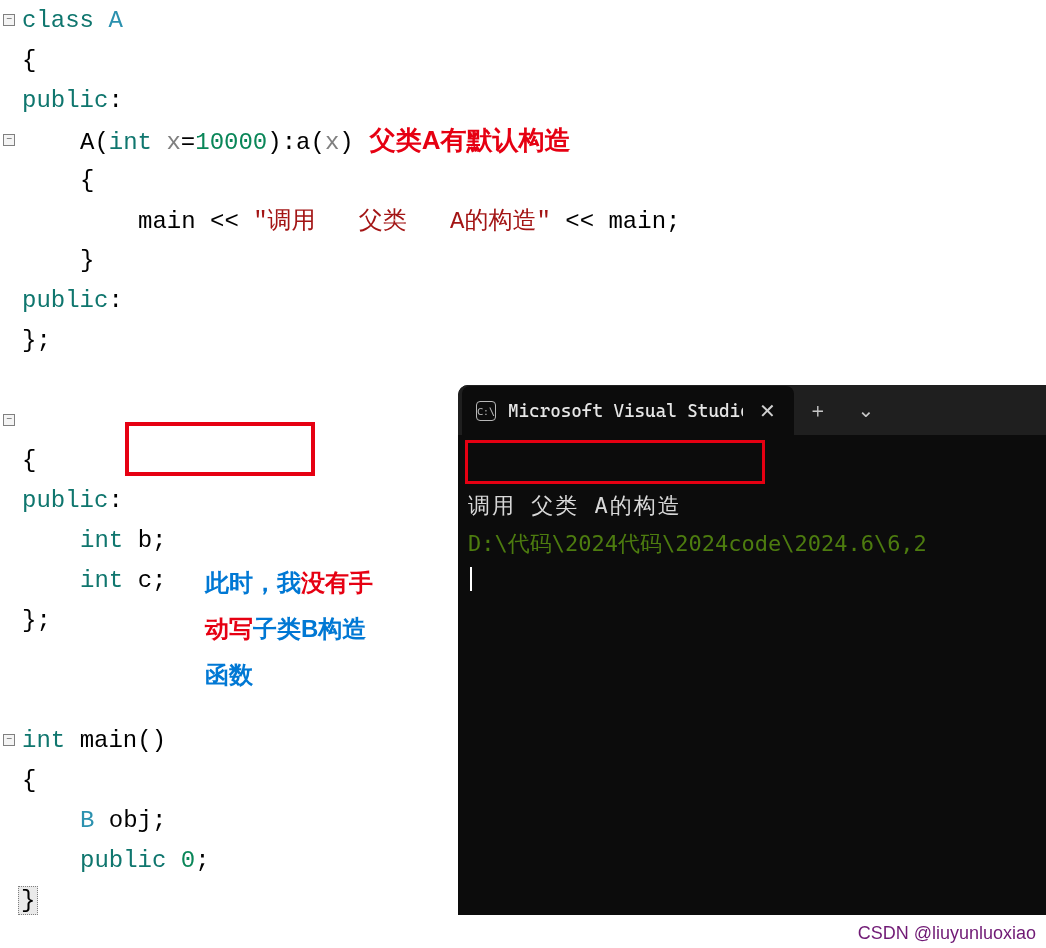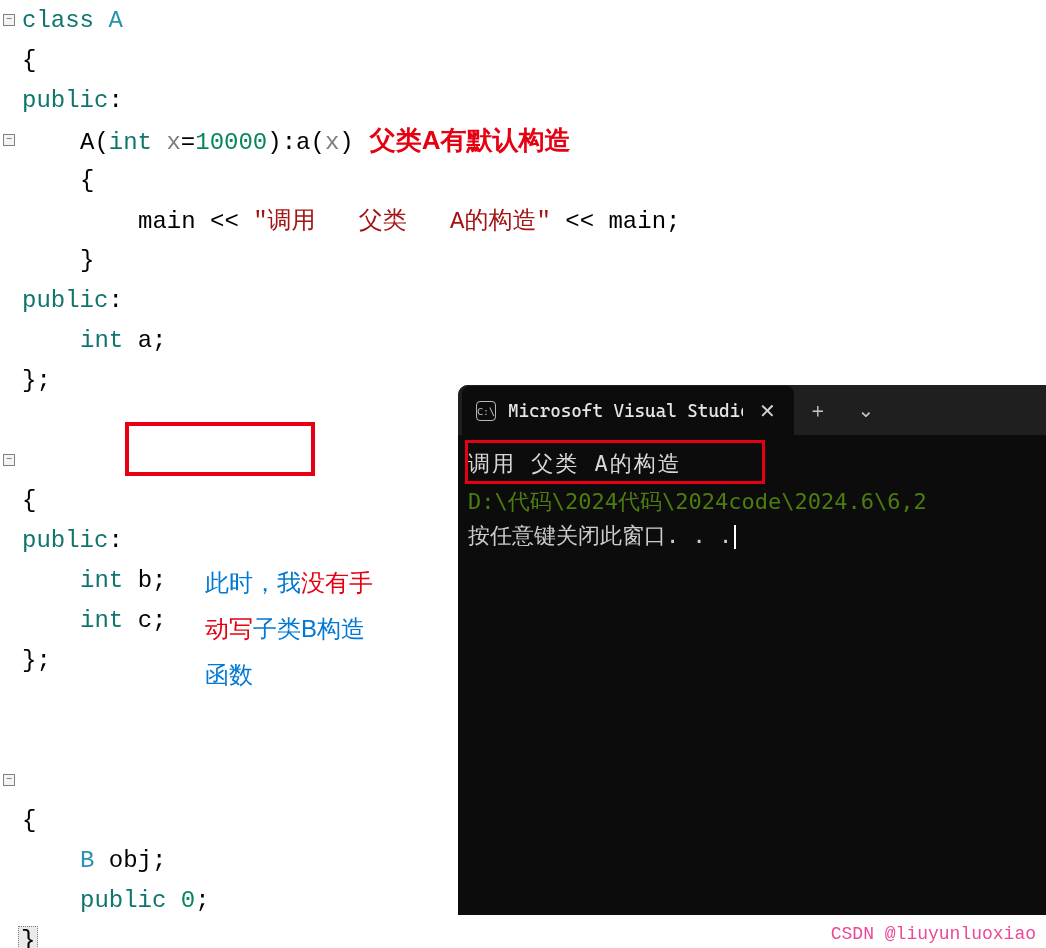--- a/index.html
+++ b/index.html
@@ -65,21 +65,21 @@
     border: 4px solid #e60012;
     pointer-events: none;
   }
   #box-inherit { left: 125px; top: 422px; width: 190px; height: 54px; }
 
   .annot-mixed {
     position: absolute;
     left: 205px; top: 560px;
     font-family: "Microsoft YaHei", sans-serif;
     font-size: 24px;
-    font-weight: 400;
+    font-weight: 700;
     line-height: 46px;
     width: 240px;
   }
   .annot-mixed .blue { color: #0078d4; }
   .annot-mixed .red  { color: #e60012; }
 
   .terminal {
     position: absolute;
     left: 458px; top: 385px;
     width: 588px; height: 530px;
@@ -125,37 +125,37 @@
     width: 48px; height: 50px;
     display: flex; align-items: center; justify-content: center;
     font-size: 20px;
   }
   .term-body {
     padding: 12px 10px;
     font-size: 22px;
     line-height: 34px;
     font-family: Consolas,"NSimSun", monospace;
   }
-  .term-out1 { color: #d8d8d8; letter-spacing: 2px; }
+  .term-out1 { color: #d8d8d8; letter-spacing: 2px; margin-top: 42px; }
   .term-path { color: #4d7c0f; margin-top: 4px; white-space: nowrap; overflow: hidden; }
   .cursor {
     display: inline-block;
     width: 2px; height: 24px;
     background: #ffffff;
     vertical-align: middle;
     margin-left: 2px;
   }
   #box-output { left: 465px; top: 440px; width: 300px; height: 44px; border-width: 3px; }
 
   .watermark {
     position: absolute;
     right: 10px; bottom: 4px;
-    color: #ec4899;
+    color: #701a75;
     font-size: 18px;
-    font-family: Liberation Mono, monospace;
+    font-family: Liberation Sans, sans-serif;
   }
 </style>
 </head>
 <body>
 
 <div class="code-area">
 
   <div class="line">
     <div class="gutter"><div class="fold">−</div></div>
     <div class="code"><span class="kw">class</span><span> </span><span class="type">A</span></div>
@@ -163,39 +163,39 @@
   <div class="line"><div class="gutter"></div><div class="code"><span class="punc">{</span></div></div>
   <div class="line"><div class="gutter"></div><div class="code"><span class="kw">public</span><span class="punc">:</span></div></div>
   <div class="line">
     <div class="gutter"><div class="fold">−</div></div>
     <div class="code indent1"><span class="ident">A</span><span class="punc">(</span><span class="kw">int</span><span> </span><span class="param">x</span><span class="punc">=</span><span class="num">10000</span><span class="punc">):</span><span class="ident">a</span><span class="punc">(</span><span class="param">x</span><span class="punc">)</span><span class="annot-red">父类A有默认构造</span></div>
   </div>
   <div class="line"><div class="gutter"></div><div class="code indent1"><span class="punc">{</span></div></div>
   <div class="line"><div class="gutter"></div><div class="code indent2"><span class="ident">main</span><span class="punc"> &lt;&lt; </span><span class="str">"调用   父类   A的构造"</span><span class="punc"> &lt;&lt; </span><span class="ident">main</span><span class="punc">;</span></div></div>
   <div class="line"><div class="gutter"></div><div class="code indent1"><span class="punc">}</span></div></div>
   <div class="line"><div class="gutter"></div><div class="code"><span class="kw">public</span><span class="punc">:</span></div></div>
-  <div class="line"><div class="gutter"></div><div class="code indent1"><span class="kw">int</span><span> </span><span class="ident">a</span><span class="punc">;</span></div></div>
   <div class="line"><div class="gutter"></div><div class="code"><span class="punc">};</span></div></div>
 
   <div class="line"><div class="gutter"></div><div class="code"></div></div>
 
   <div class="line">
     <div class="gutter"><div class="fold">−</div></div>
   </div>
   <div class="line"><div class="gutter"></div><div class="code"><span class="punc">{</span></div></div>
   <div class="line"><div class="gutter"></div><div class="code"><span class="kw">public</span><span class="punc">:</span></div></div>
   <div class="line"><div class="gutter"></div><div class="code indent1"><span class="kw">int</span><span> </span><span class="ident">b</span><span class="punc">;</span></div></div>
   <div class="line"><div class="gutter"></div><div class="code indent1"><span class="kw">int</span><span> </span><span class="ident">c</span><span class="punc">;</span></div></div>
   <div class="line"><div class="gutter"></div><div class="code"><span class="punc">};</span></div></div>
 
   <div class="line"><div class="gutter"></div><div class="code"></div></div>
   <div class="line"><div class="gutter"></div><div class="code"></div></div>
 
   <div class="line">
     <div class="gutter"><div class="fold">−</div></div>
+    <div class="code"><span class="kw">int</span><span> </span><span class="ident">main</span><span class="punc">()</span></div>
   </div>
   <div class="line"><div class="gutter"></div><div class="code"><span class="punc">{</span></div></div>
   <div class="line"><div class="gutter"></div><div class="code indent1"><span class="type">B</span><span> </span><span class="ident">obj</span><span class="punc">;</span></div></div>
   <div class="line"><div class="gutter"></div><div class="code indent1"><span class="kw">public</span><span> </span><span class="num">0</span><span class="punc">;</span></div></div>
   <div class="line"><div class="gutter"></div><div class="code" style="background:#eaeaea; border:1px dotted #808080; display:inline-block; padding:0 2px;"><span class="punc">}</span></div></div>
 
 </div>
 
 <div id="box-inherit" class="redbox"></div>
 
@@ -213,19 +213,19 @@
       <div class="term-close">✕</div>
     </div>
     <div class="term-actions">
       <div class="term-btn">＋</div>
       <div class="term-btn">⌄</div>
     </div>
   </div>
   <div class="term-body">
     <div class="term-out1">调用   父类   A的构造</div>
     <div class="term-path">D:\代码\2024代码\2024code\2024.6\6,2</div>
-    <div><span>按任意键关闭此窗口. . .</span><span class="cursor"></span></div>
+    <div><span class="cursor"></span></div>
   </div>
 </div>
 
 <div id="box-output" class="redbox"></div>
 
 <div class="watermark">CSDN @liuyunluoxiao</div>
 
 </body></html>

